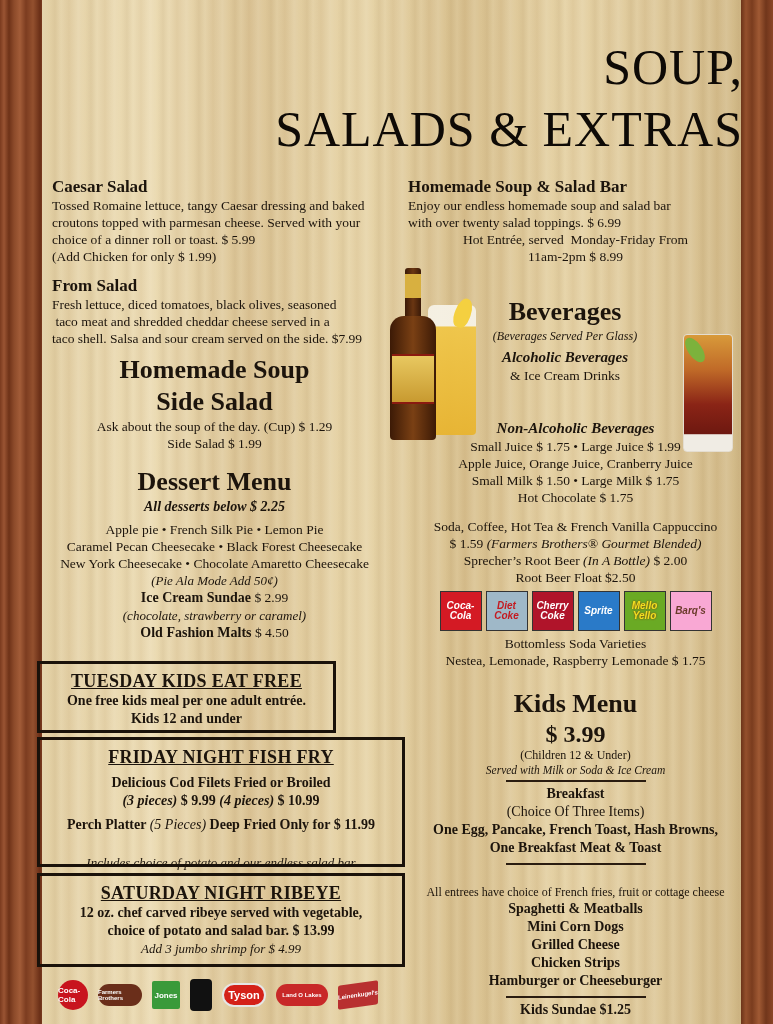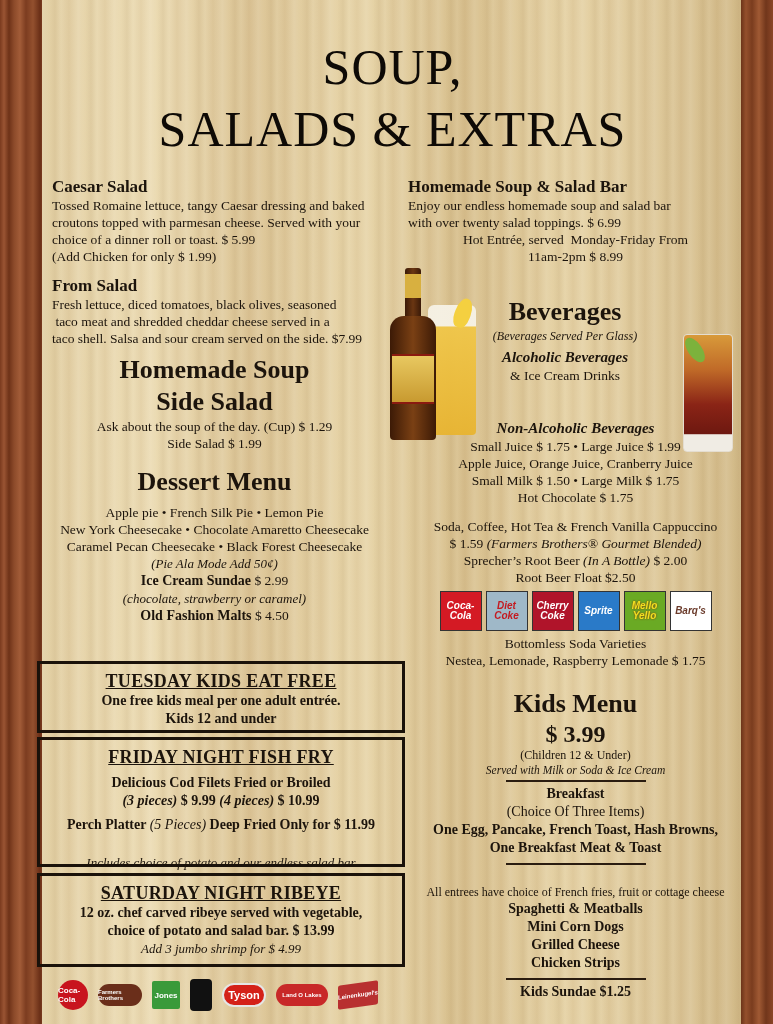--- a/index.html
+++ b/index.html
@@ -24,21 +24,21 @@
       repeating-linear-gradient(90deg, rgba(255,255,255,0.10) 0px, rgba(255,255,255,0) 7px, rgba(120,80,30,0.08) 13px, rgba(255,255,255,0.06) 19px, rgba(140,90,40,0.07) 27px, rgba(255,255,255,0.09) 36px),
       linear-gradient(90deg, #e3d0a4 0%, #ecdcb4 15%, #dcc596 30%, #e8d6aa 45%, #d8c08e 60%, #e6d3a6 75%, #dcc697 90%, #d2ba88 100%);
   }
   .abs { position: absolute; }
   .center { text-align: center; }
 
   .title {
     left: 42px; width: 701px; top: 36px;
     font-family: "Liberation Serif", serif;
     font-size: 50px; line-height: 62px; letter-spacing: 1px;
-    text-align: center; color: #0e0a06;
+    text-align: right; color: #0e0a06;
   }
 
   h3.item { font-family: "Liberation Serif", serif; font-weight: bold; font-size: 17px; line-height: 20px; }
   .desc { font-family: "Liberation Serif", serif; font-size: 13.5px; line-height: 17px; }
   .sec-title { font-family: "Liberation Serif", serif; font-weight: bold; font-size: 26px; line-height: 32px; }
   .sub-italic { font-family: "Liberation Serif", serif; font-style: italic; font-size: 13px; line-height: 17px; }
   .bold-line { font-family: "Liberation Serif", serif; font-weight: bold; font-size: 14px; line-height: 18px; }
 
   .box {
     position: absolute; border: 3px solid #1a120a; text-align: center;
@@ -106,31 +106,32 @@
 
 <div class="abs center" style="left:42px; top:354px; width:345px;">
   <div class="sec-title">Homemade Soup</div>
   <div class="sec-title">Side Salad</div>
   <div class="desc">Ask about the soup of the day. (Cup) $ 1.29</div>
   <div class="desc">Side Salad $ 1.99</div>
 </div>
 
 <div class="abs center" style="left:42px; top:466px; width:345px;">
   <div class="sec-title">Dessert Menu</div>
+  <div class="sub-italic" style="font-weight:bold; font-size:14px;">All desserts below $ 2.25</div>
   <div style="height:6px;"></div>
   <div class="desc">Apple pie • French Silk Pie • Lemon Pie</div>
+  <div class="desc">Caramel Pecan Cheesecake • Black Forest Cheesecake</div>
   <div class="desc">New York Cheesecake • Chocolate Amaretto Cheesecake</div>
-  <div class="desc">Caramel Pecan Cheesecake • Black Forest Cheesecake</div>
   <div class="sub-italic">(Pie Ala Mode Add 50¢)</div>
   <div class="desc"><span class="bold-line">Ice Cream Sundae</span> <span>$ 2.99</span></div>
   <div class="sub-italic">(chocolate, strawberry or caramel)</div>
   <div class="desc"><span class="bold-line">Old Fashion Malts</span> <span>$ 4.50</span></div>
 </div>
 
-<div class="box" style="left:37px; top:661px; width:368px; height:72px; padding-top:6px;">
+<div class="box" style="left:37px; top:661px; width:299px; height:72px; padding-top:6px;">
   <div class="box-title">TUESDAY KIDS EAT FREE</div>
   <div class="box-line">One free kids meal per one adult entrée.</div>
   <div class="box-line">Kids 12 and under</div>
 </div>
 
 <div class="box" style="left:37px; top:737px; width:368px; height:130px; padding-top:6px;">
   <div class="box-title">FRIDAY NIGHT FISH FRY</div>
   <div style="height:6px;"></div>
   <div class="box-line">Delicious Cod Filets Fried or Broiled</div>
   <div class="box-line">
@@ -196,21 +197,21 @@
   <div class="desc">Soda, Coffee, Hot Tea &amp; French Vanilla Cappuccino</div>
   <div class="desc"><span>$ 1.59 </span><i>(Farmers Brothers® Gourmet Blended)</i></div>
   <div class="desc"><span>Sprecher’s Root Beer </span><i>(In A Bottle)</i><span> $ 2.00</span></div>
   <div class="desc">Root Beer Float $2.50</div>
   <div class="soda-row" style="margin-top:5px;">
     <div class="soda" style="background:#d41a24;">Coca-Cola</div>
     <div class="soda" style="background:#9fb8c8; color:#c41a20;">Diet Coke</div>
     <div class="soda" style="background:#b0142a;">Cherry Coke</div>
     <div class="soda" style="background:#2a7ac8;">Sprite</div>
     <div class="soda" style="background:#6aaa24; color:#f0e020; text-shadow:0 0 2px #8a2a10;">Mello Yello</div>
-    <div class="soda" style="background:#ffffff; color:#6a3a2a;">Barq's</div>
+    <div class="soda" style="background:#f9a8d4; color:#6a3a2a;">Barq's</div>
   </div>
   <div class="desc" style="margin-top:4px;">Bottomless Soda Varieties</div>
   <div class="desc">Nestea, Lemonade, Raspberry Lemonade $ 1.75</div>
 </div>
 
 <div class="abs center" style="left:408px; top:688px; width:335px;">
   <div class="sec-title">Kids Menu</div>
   <div class="sec-title" style="font-size:24px; line-height:28px;">$ 3.99</div>
   <div class="desc" style="font-size:12px; line-height:15px;">(Children 12 &amp; Under)</div>
   <div class="sub-italic" style="font-size:11.5px; line-height:14px;">Served with Milk or Soda &amp; Ice Cream</div>
@@ -218,15 +219,16 @@
   <div class="bold-line">Breakfast</div>
   <div class="desc" style="font-size:14px; line-height:18px;">(Choice Of Three Items)</div>
   <div class="bold-line">One Egg, Pancake, French Toast, Hash Browns,</div>
   <div class="bold-line">One Breakfast Meat &amp; Toast</div>
   <div class="divider" style="width:140px; margin-top:6px;"></div>
   <div class="desc" style="font-size:12px; line-height:15px; margin-top:20px;">All entrees have choice of French fries, fruit or cottage cheese</div>
   <div class="bold-line">Spaghetti &amp; Meatballs</div>
   <div class="bold-line">Mini Corn Dogs</div>
   <div class="bold-line">Grilled Cheese</div>
   <div class="bold-line">Chicken Strips</div>
+  <div class="bold-line">Hamburger or Cheeseburger</div>
   <div class="divider" style="width:140px; margin-top:6px;"></div>
   <div class="bold-line">Kids Sundae $1.25</div>
 </div>
 
 </body></html>

